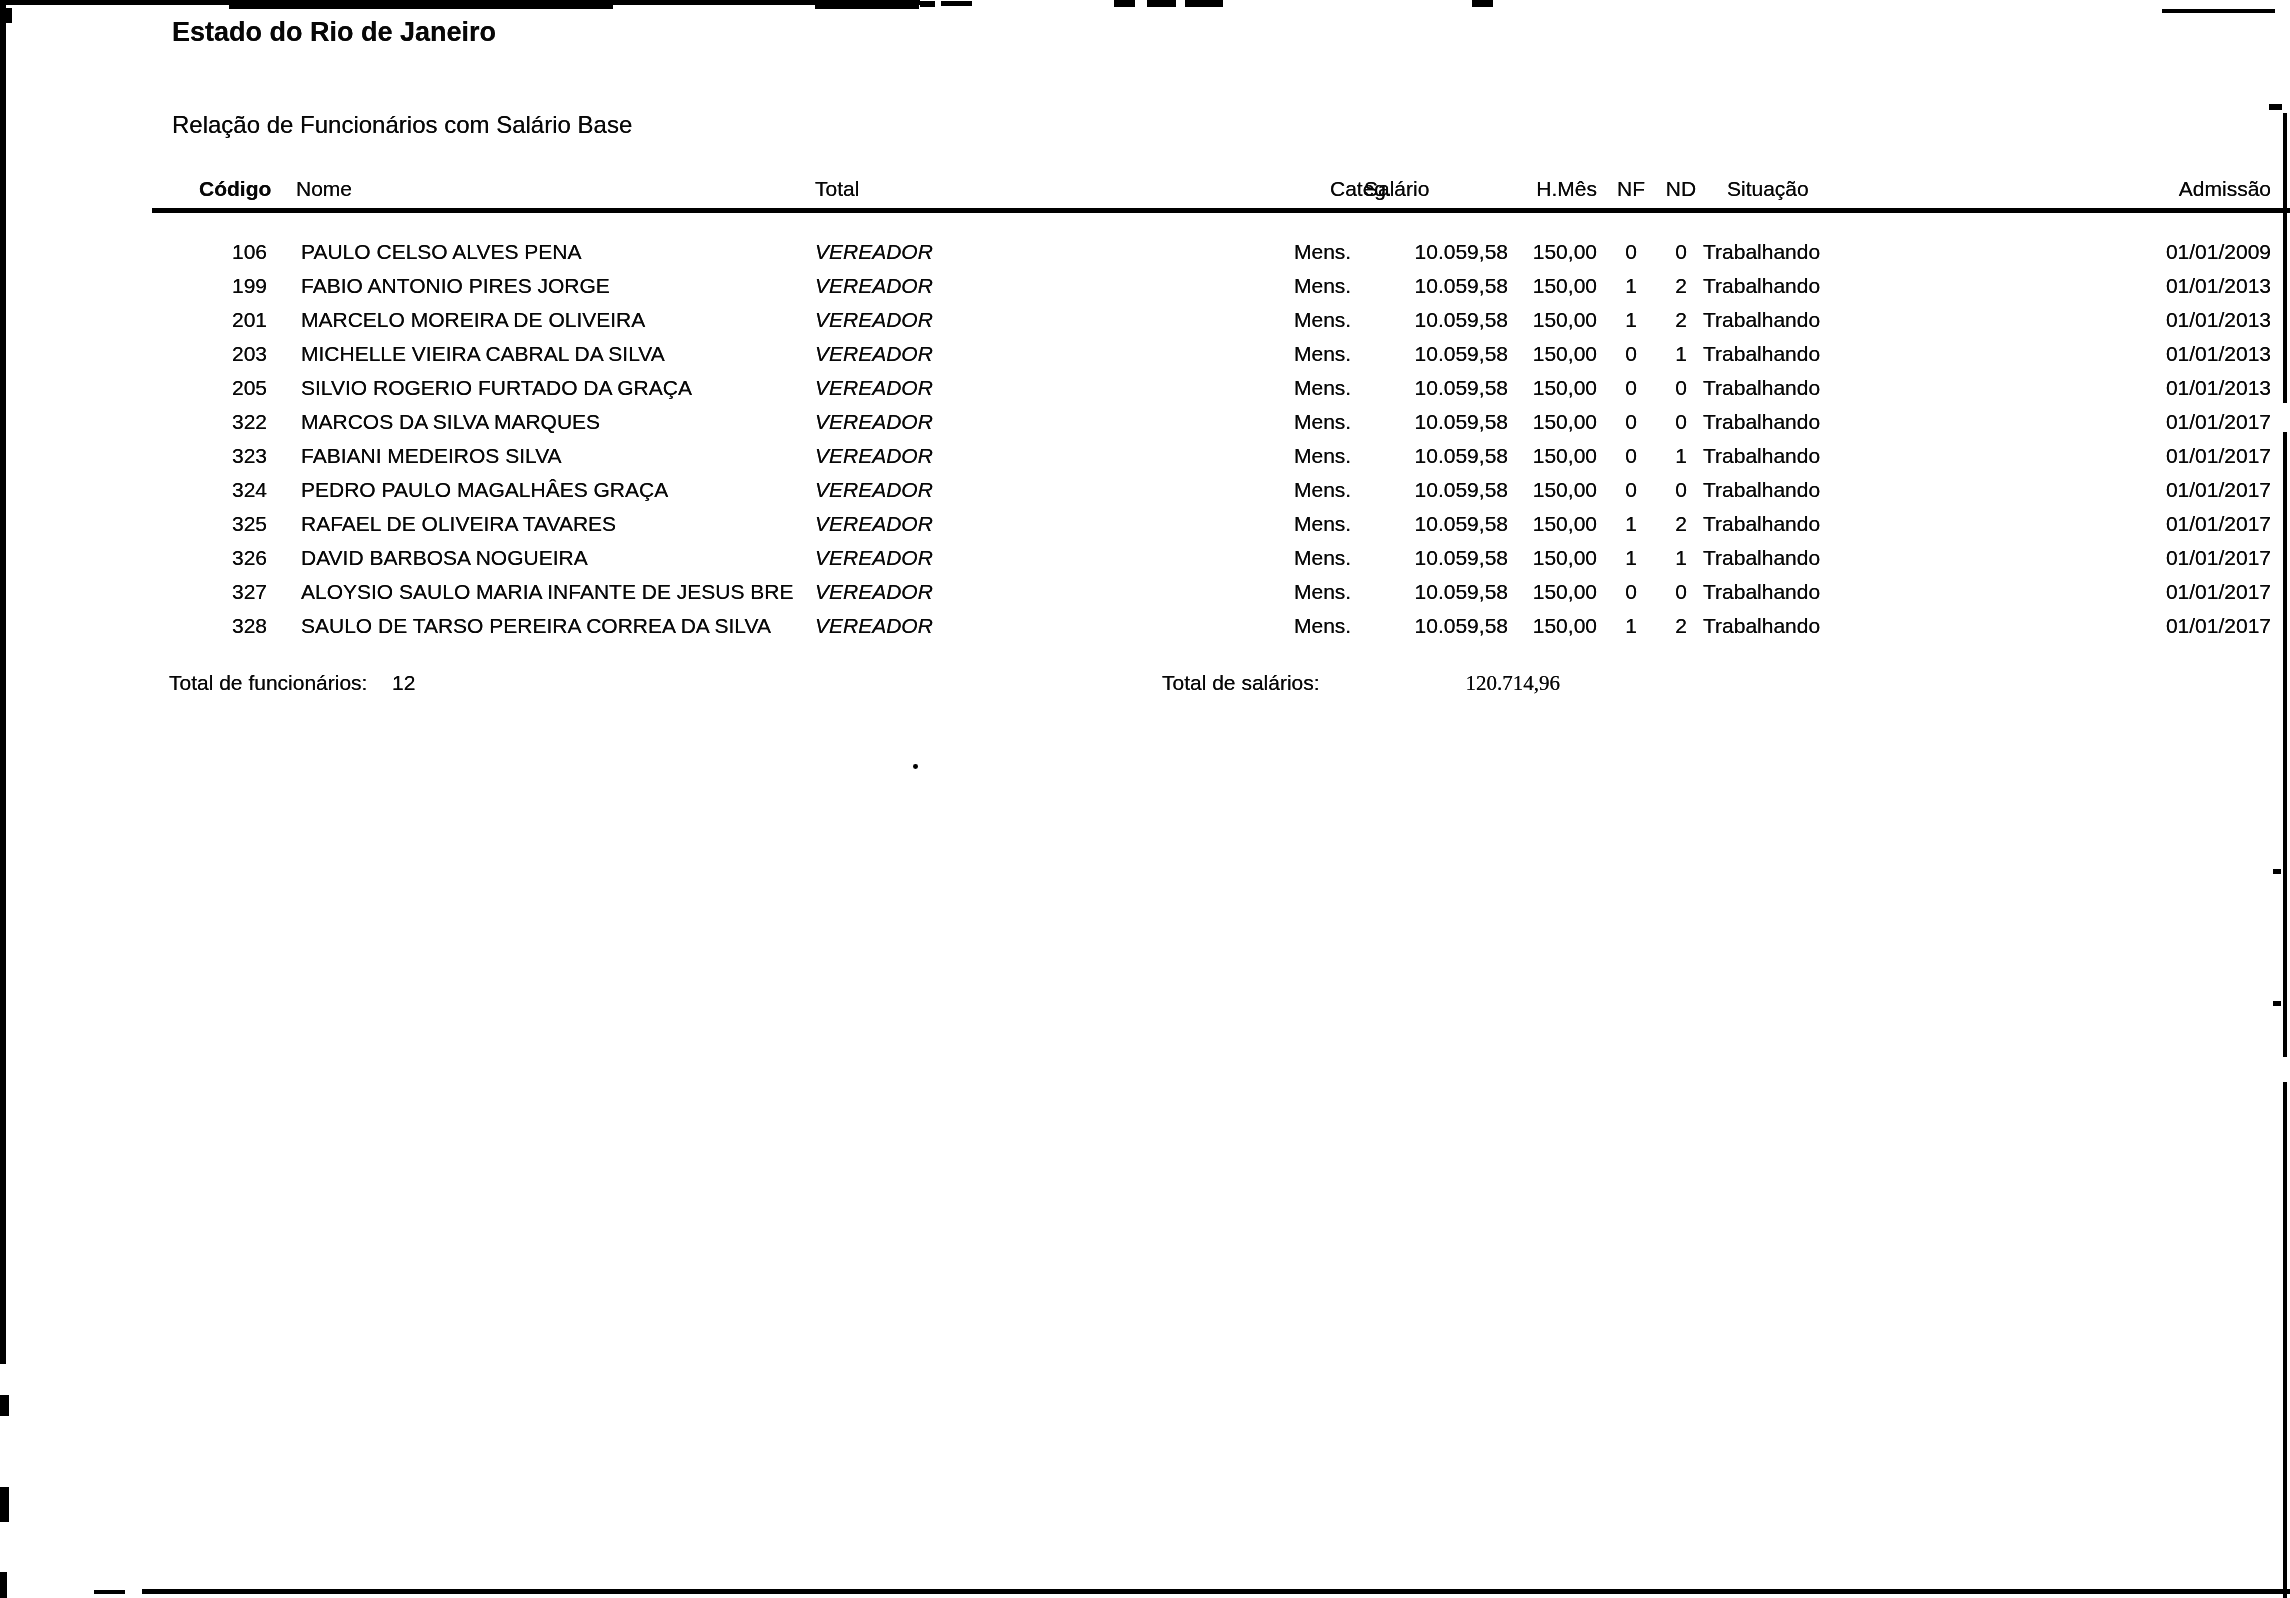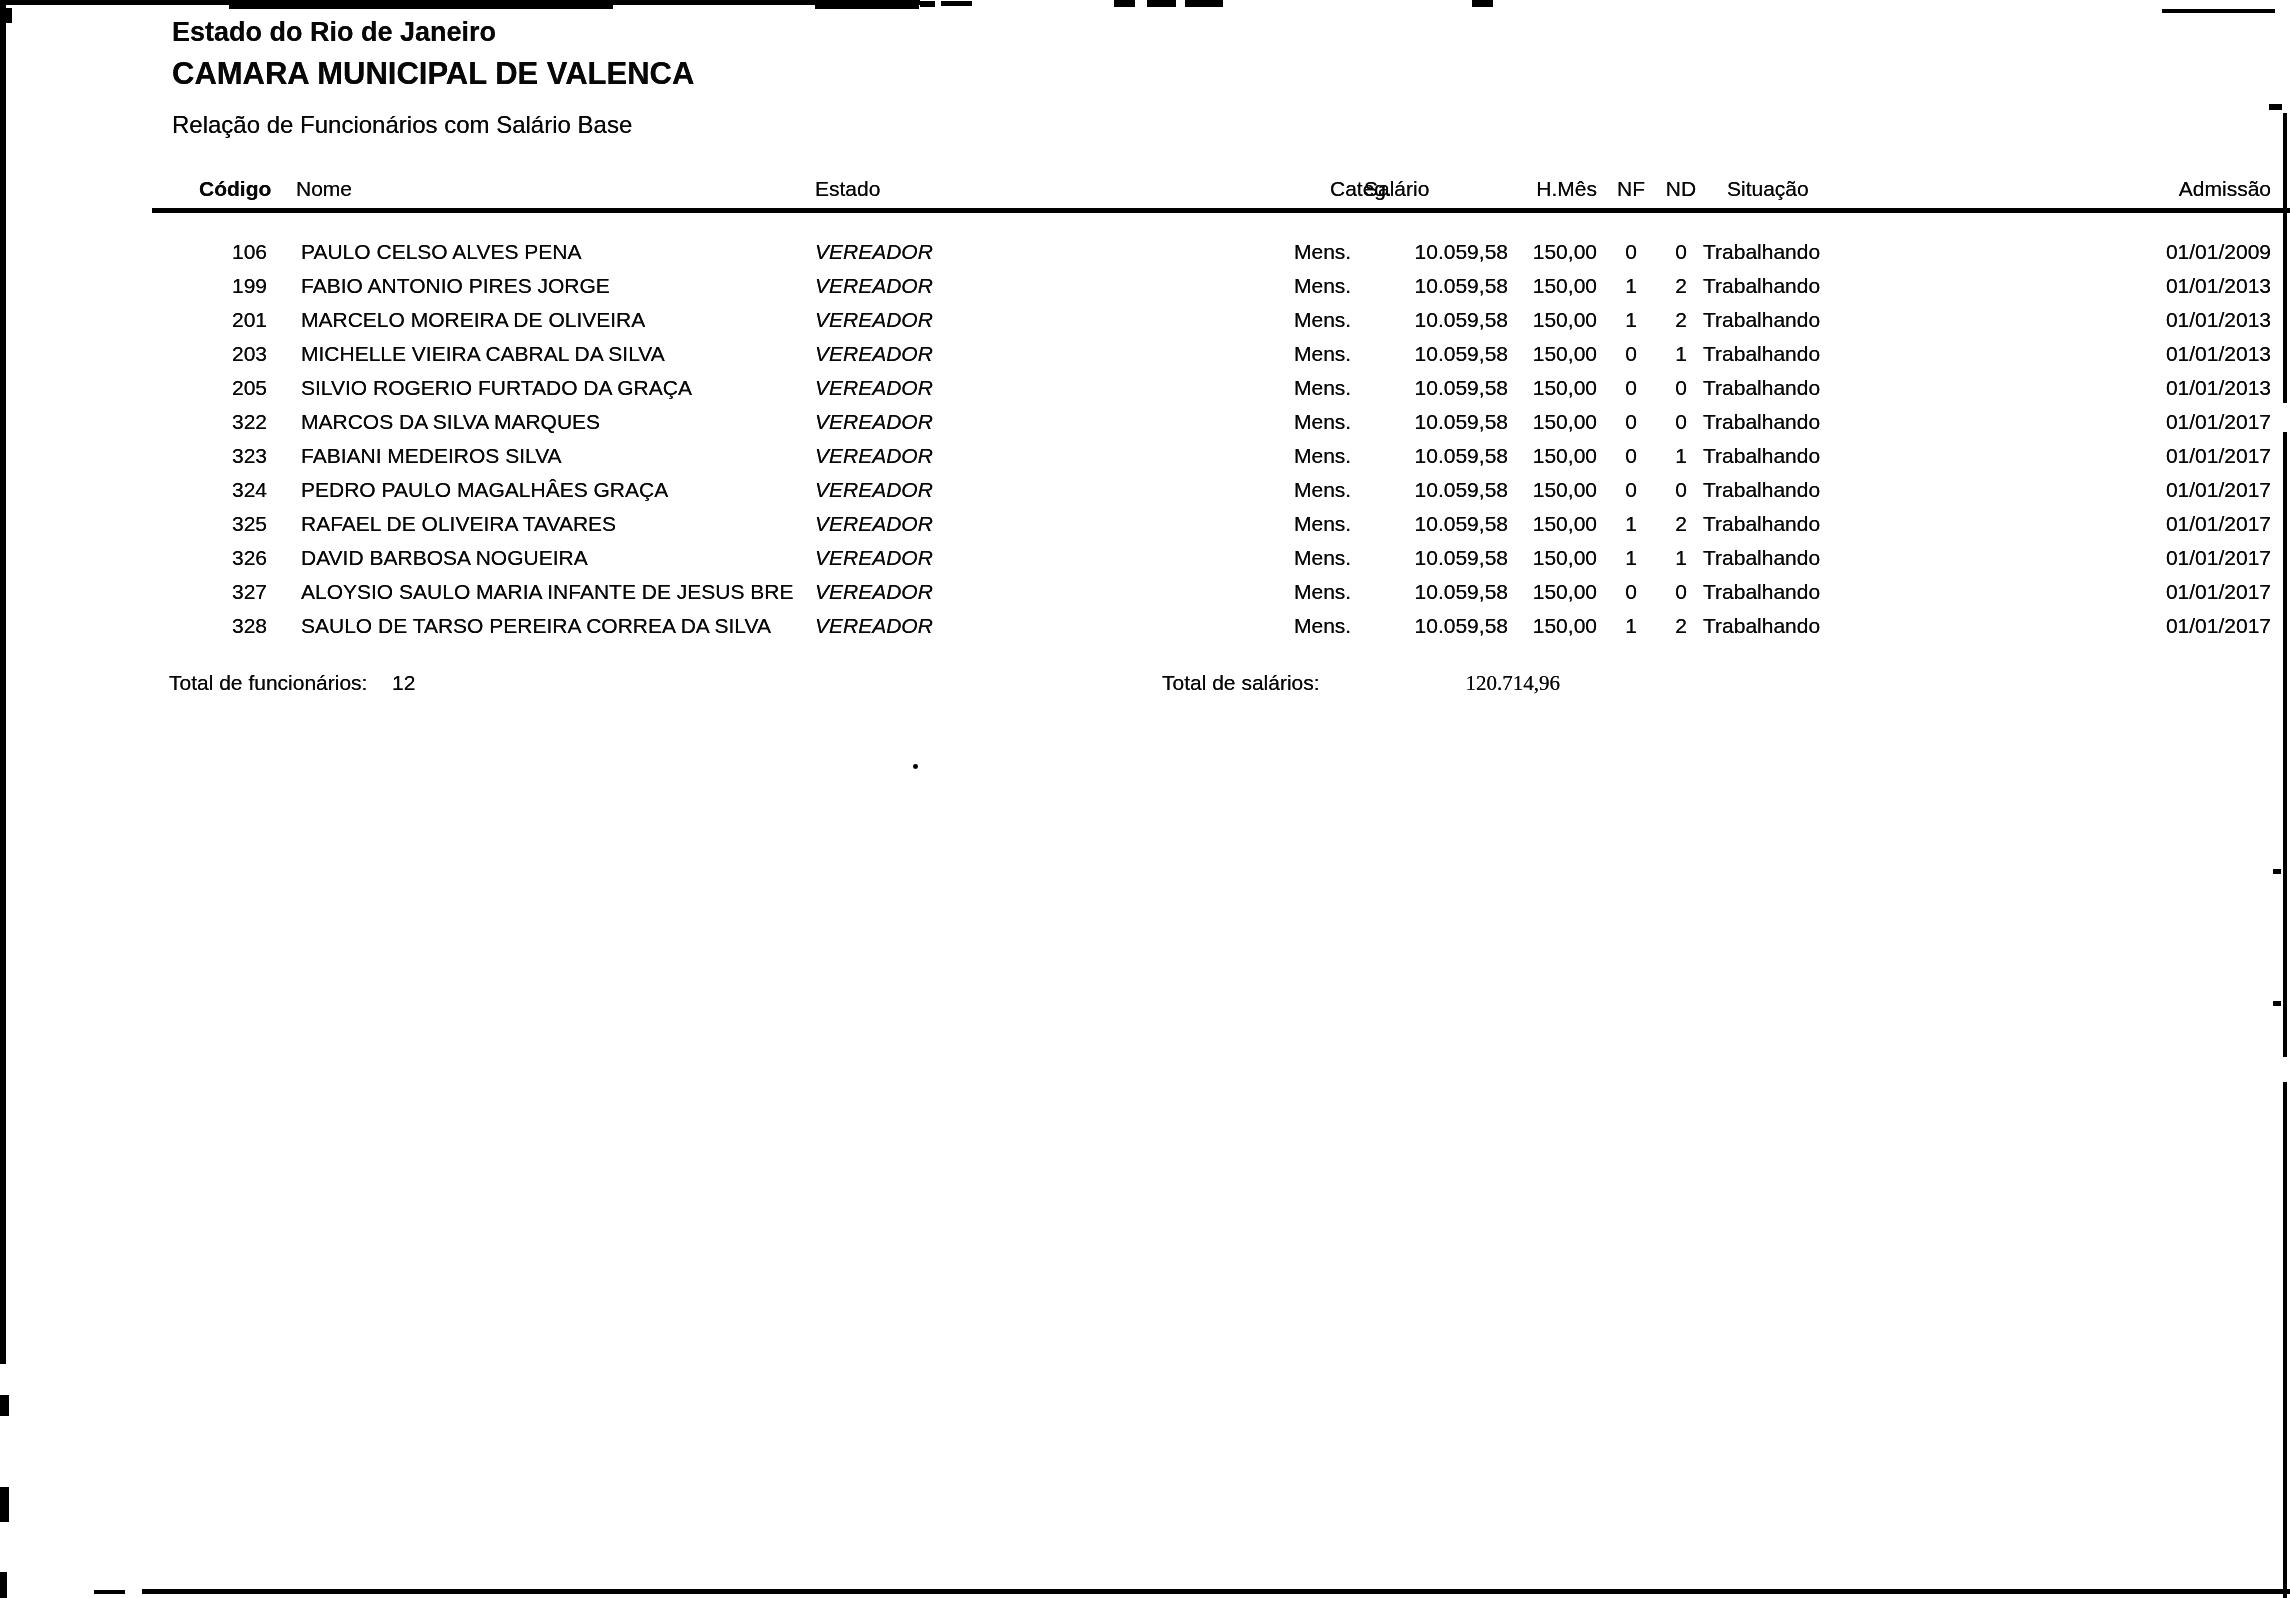--- a/index.html
+++ b/index.html
@@ -80,27 +80,26 @@
   <div class="art" style="left:94px;top:1590px;width:31px;height:3.8px;"></div>
   <div class="art" style="left:2283px;top:113px;width:3.8px;height:1485px;"></div>
   <div class="gap" style="left:2281px;top:403px;width:7.7px;height:29px;"></div>
   <div class="gap" style="left:2281px;top:1057px;width:7.7px;height:25px;"></div>
   <div class="art" style="left:2269px;top:104px;width:13.4px;height:5.8px;"></div>
   <div class="art" style="left:2273px;top:869px;width:7.7px;height:4.8px;"></div>
   <div class="art" style="left:2273px;top:1001px;width:7.7px;height:4.8px;"></div>
   <div class="speck" style="left:913px;top:764px;width:4.8px;height:4.8px;"></div>
 
   <div class="title-state">Estado do Rio de Janeiro</div>
-  <div class="title-org">CAMARA MUNICIPAL DE VALENCA</div>
   <div class="title-report">Relação de Funcionários com Salário Base</div>
 
   <div class="thead">
     <span class="h-codigo">Código</span>
     <span class="h-nome">Nome</span>
-    <span class="h-cargo">Estado</span>
+    <span class="h-cargo">Total</span>
     <span class="h-categ">Categ.</span>
     <span class="h-salario">Salário</span>
     <span class="h-hmes">H.Mês</span>
     <span class="h-nf">NF</span>
     <span class="h-nd">ND</span>
     <span class="h-situacao">Situação</span>
     <span class="h-admissao">Admissão</span>
   </div>
   <div class="header-rule"></div>
 

